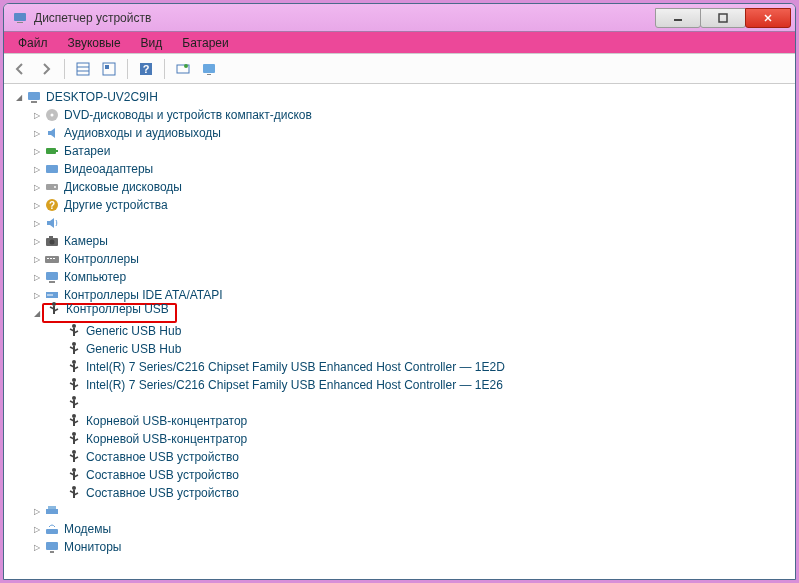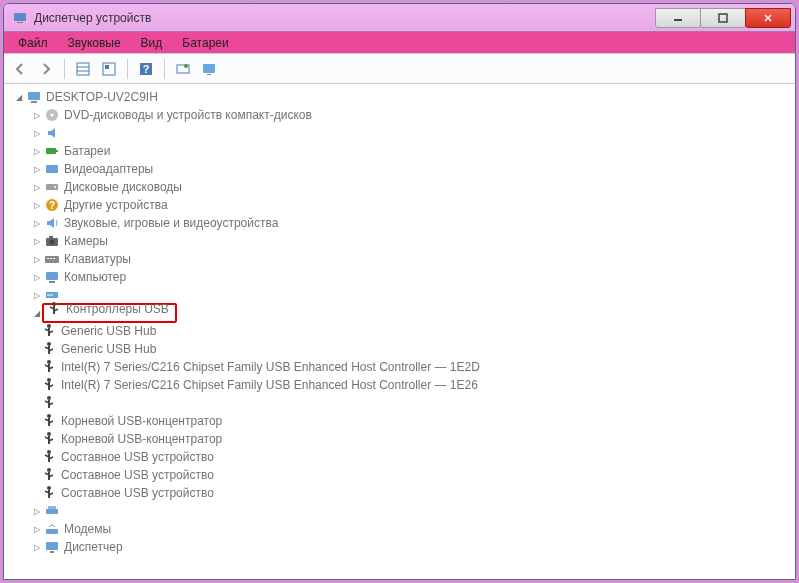--- a/index.html
+++ b/index.html
@@ -130,27 +130,27 @@
   flex-shrink: 0;
 }
 .node .expander.none { visibility: hidden; }
 .node .dev-icon {
   width: 16px; height: 16px;
   margin-right: 4px;
   flex-shrink: 0;
   display: flex; align-items: center; justify-content: center;
 }
 .node .label {
-  color: #737373;
+  color: #0c4a6e;
   font-size: 12px;
   text-align: right;
 }
 .indent-0 { padding-left: 8px; }
 .indent-1 { padding-left: 26px; }
-.indent-2 { padding-left: 23px; }
+.indent-2 { padding-left: 48px; }
 .highlighted {
   display: inline-flex;
   align-items: center;
   border: 2px solid #e00000;
   border-radius: 2px;
   padding: 0 6px 8px 2px;
   margin-left: -2px;
   height: 20px;
 }
 
@@ -281,20 +281,21 @@
           </span>
           <span class="label">DVD-дисководы и устройств компакт-дисков</span>
         </div>
         <div class="node indent-1">
           <span class="expander">▷</span>
           <span class="dev-icon ic-audio">
             <svg viewBox="0 0 16 16" width="16" height="16">
               <path d="M4 6v4h3l4 3V3L7 6z" fill="#6aa0d8"></path>
             </svg>
           </span>
+          <span class="label">Аудиовходы и аудиовыходы</span>
         </div>
         <div class="node indent-1">
           <span class="expander">▷</span>
           <span class="dev-icon ic-battery">
             <svg viewBox="0 0 16 16" width="16" height="16">
               <rect x="2" y="5" width="10" height="6" fill="#40a040" rx="1"></rect>
               <rect x="12" y="7" width="2" height="2" fill="#40a040"></rect>
             </svg>
           </span>
           <span class="label">Батареи</span>
@@ -329,21 +330,20 @@
           <span class="label">Другие устройства</span>
         </div>
         <div class="node indent-1">
           <span class="expander">▷</span>
           <span class="dev-icon ic-media">
             <svg viewBox="0 0 16 16" width="16" height="16">
               <path d="M3 6v4h3l4 3V3L6 6z" fill="#6aa0d8"></path>
               <path d="M12 5c1 1 1 5 0 6" fill="none" stroke="#6aa0d8"></path>
             </svg>
           </span>
-          <span class="label">Звуковые, игровые и видеоустройства</span>
         </div>
         <div class="node indent-1">
           <span class="expander">▷</span>
           <span class="dev-icon ic-camera">
             <svg viewBox="0 0 16 16" width="16" height="16">
               <rect x="2" y="5" width="12" height="8" fill="#666" rx="1"></rect>
               <circle cx="8" cy="9" r="2.5" fill="#444"></circle>
               <rect x="5" y="3" width="4" height="2" fill="#666"></rect>
             </svg>
           </span>
@@ -352,21 +352,21 @@
         <div class="node indent-1">
           <span class="expander">▷</span>
           <span class="dev-icon ic-keyboard">
             <svg viewBox="0 0 16 16" width="16" height="16">
               <rect x="1" y="5" width="14" height="7" fill="#888" rx="1"></rect>
               <rect x="3" y="7" width="2" height="1" fill="#fff"></rect>
               <rect x="6" y="7" width="2" height="1" fill="#fff"></rect>
               <rect x="9" y="7" width="2" height="1" fill="#fff"></rect>
             </svg>
           </span>
-          <span class="label">Клавиатуры</span>
+          <span class="label">Контроллеры</span>
         </div>
         <div class="node indent-1">
           <span class="expander">▷</span>
           <span class="dev-icon ic-pc">
             <svg viewBox="0 0 16 16" width="16" height="16">
               <rect x="2" y="3" width="12" height="8" fill="#6aa0d8" rx="1"></rect>
               <rect x="5" y="12" width="6" height="2" fill="#888"></rect>
             </svg>
           </span>
           <span class="label">Компьютер</span>
@@ -374,20 +374,21 @@
         <div class="node indent-1">
           <span class="expander">▷</span>
           <span class="dev-icon ic-ide">
             <svg viewBox="0 0 16 16" width="16" height="16">
               <rect x="2" y="5" width="12" height="6" fill="#6aa0d8"></rect>
               <line x1="4" y1="7" x2="4" y2="9" stroke="#fff"></line>
               <line x1="6" y1="7" x2="6" y2="9" stroke="#fff"></line>
               <line x1="8" y1="7" x2="8" y2="9" stroke="#fff"></line>
             </svg>
           </span>
+          <span class="label">Контроллеры IDE ATA/ATAPI</span>
         </div>
         <div class="node indent-1">
           <span class="expander">◢</span>
           <span class="highlighted">
             <span class="dev-icon ic-usb">
               <svg viewBox="0 0 16 16" width="16" height="16">
                 <circle cx="8" cy="3" r="2" fill="#444"></circle>
                 <line x1="8" y1="5" x2="8" y2="13" stroke="#444" stroke-width="2"></line>
                 <line x1="8" y1="8" x2="4" y2="6" stroke="#444" stroke-width="1.5"></line>
                 <line x1="8" y1="10" x2="12" y2="8" stroke="#444" stroke-width="1.5"></line>
@@ -535,18 +536,18 @@
           <span class="label">Модемы</span>
         </div>
         <div class="node indent-1">
           <span class="expander">▷</span>
           <span class="dev-icon ic-monitor">
             <svg viewBox="0 0 16 16" width="16" height="16">
               <rect x="2" y="3" width="12" height="8" fill="#6aa0d8" rx="1"></rect>
               <rect x="6" y="12" width="4" height="2" fill="#888"></rect>
             </svg>
           </span>
-          <span class="label">Диспетчер</span>
+          <span class="label">Мониторы</span>
         </div>
       </div>
   </div>
 
 </div>
 
 </body></html>

